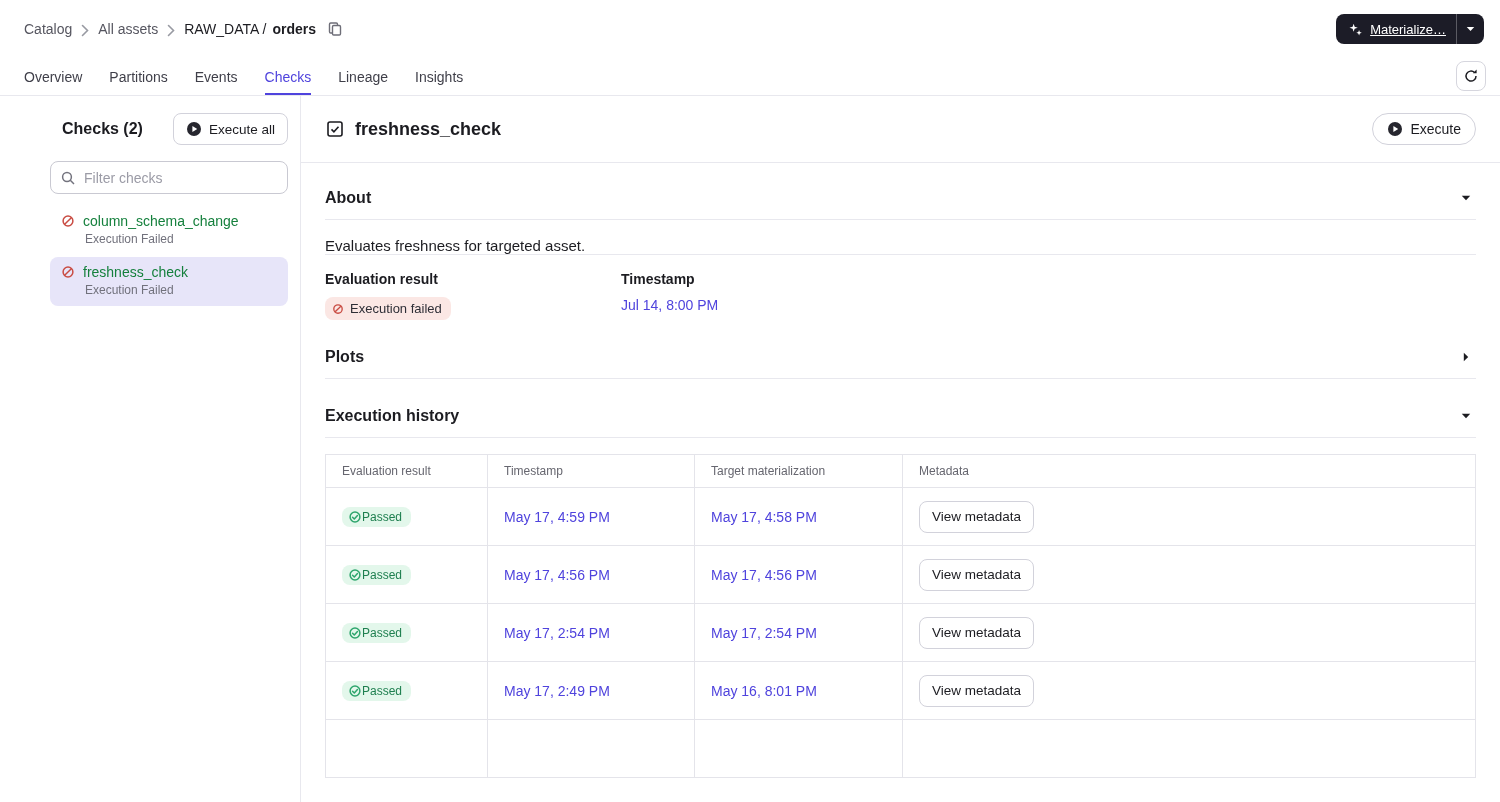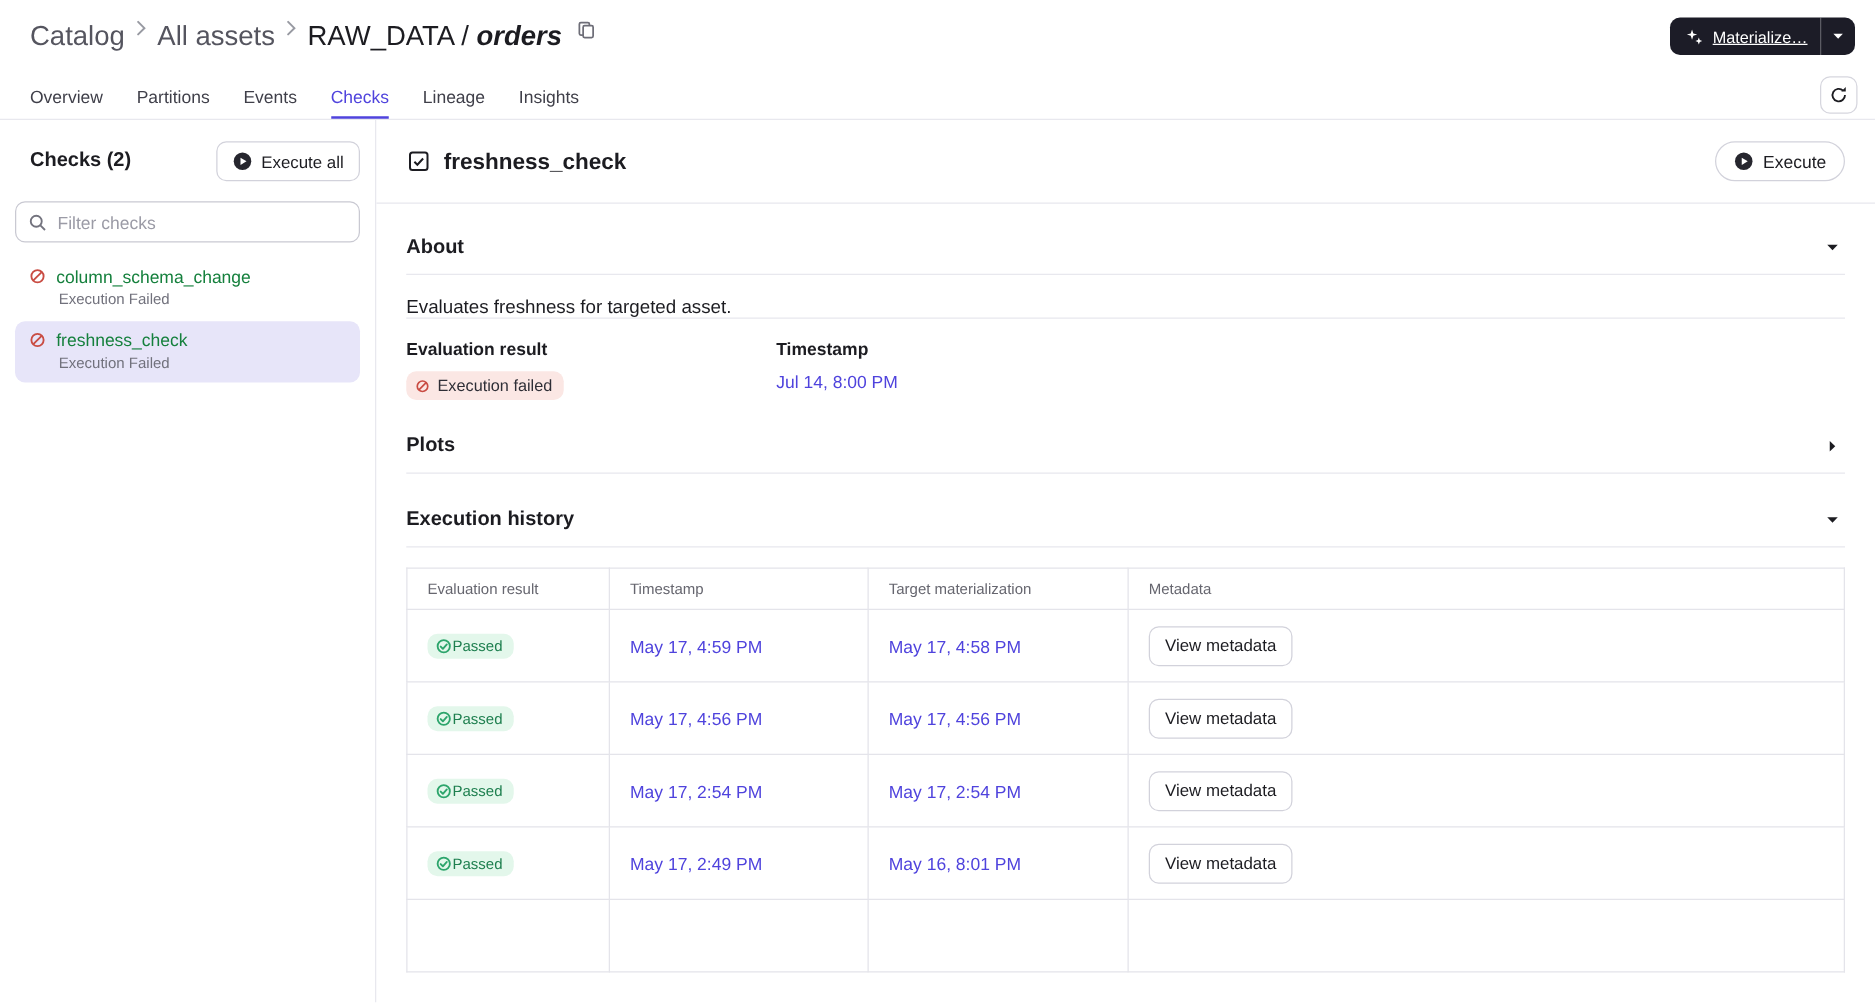--- a/index.html
+++ b/index.html
@@ -7,44 +7,44 @@
   body {
     background: #ffffff;
     color: #1C1C21;
     font-family: "Liberation Sans", sans-serif;
     font-size: 14px;
   }
   svg { display: block; }
 
   
   .topbar { height: 58px; display: flex; align-items: center; justify-content: space-between; padding: 0 16px 0 24px; }
-  .breadcrumb { display: flex; align-items: flex-start; gap: 9px; font-size: 22px; }
+  .breadcrumb { display: flex; align-items: flex-end; gap: 9px; font-size: 14px; }
   .crumb { cursor: pointer; }
   .crumb.muted { color: #55555F; font-weight: 500; }
   .crumb.dark { color: #1C1C21; font-weight: 500; }
-  .crumb.bold { color: #1C1C21; font-weight: 700; margin-left: -3px; cursor: default; font-style: italic; }
+  .crumb.bold { color: #1C1C21; font-weight: 700; margin-left: -3px; cursor: default; }
   .sep { display: flex; align-items: center; }
   .copy-icon { cursor: pointer; margin-left: 2px; display: flex; align-items: center; }
 
   .materialize-btn { display: flex; align-items: stretch; background: var(--dark-button-bg, #1C1C27); color: #fff; border-radius: 8px; height: 30px; overflow: hidden; cursor: pointer; }
   .mat-main { display: flex; align-items: center; gap: 7px; padding: 0 10px 0 12px; font-size: 13px; font-weight: 500; text-decoration: underline; }
   .mat-divider { width: 1px; background: rgba(255,255,255,0.28); }
   .mat-caret { display: flex; align-items: center; padding: 0 9px; cursor: pointer; }
 
   
   .tabbar { height: 38px; border-bottom: 1px solid #E8E8EE; display: flex; align-items: stretch; padding: 0 24px; position: relative; }
   .tab { display: flex; align-items: center; margin-right: 27px; font-size: 14px; font-weight: 500; color: #3F3F49; cursor: pointer; }
   .tab.active { color: var(--accent, #4F43DD); box-shadow: inset 0 -2px 0 var(--accent, #4F43DD); }
   .refresh-btn { position: absolute; right: 14px; top: 3px; width: 30px; height: 30px; border: 1px solid #D6D6DE; border-radius: 8px; background: #fff; display: flex; align-items: center; justify-content: center; cursor: pointer; }
 
   
   .content { display: flex; height: 706px; }
 
   
-  .sidebar { flex: 0 0 300px; width: 300px; display: flex; flex-direction: column; }
+  .sidebar { flex: 0 0 300px; width: 300px; display: flex; flex-direction: column; padding-left: 38px; }
   .sidebar-header { display: flex; align-items: center; justify-content: space-between; padding: 17px 12px 10px 24px; }
   .sidebar-title { font-size: 16px; font-weight: 700; }
   .btn { display: inline-flex; align-items: center; gap: 7px; border: 1px solid #D2D2DB; background: #fff; border-radius: 8px; height: 32px; padding: 0 12px; font-size: 13.5px; color: #1C1C21; cursor: pointer; font-family: inherit; white-space: nowrap; text-align: center; }
   .btn.pill { border-radius: 16px; font-size: 14px; padding: 0 14px; }
   .filter-wrap { position: relative; margin: 6px 12px 10px; }
   .filter-input { width: 100%; height: 33px; border: 1px solid #C9C9D2; border-radius: 8px; padding: 0 10px 0 33px; font-size: 14px; color: #1C1C21; outline: none; font-family: inherit; background: #fff; }
   .filter-input::placeholder { color: #9B9BA6; }
   .search-icon { position: absolute; left: 10px; top: 9px; }
   .check-list { padding: 2px 12px; }
   .check-item { padding: 7px 11px 9px; border-radius: 8px; cursor: pointer; margin-bottom: 2px; }

